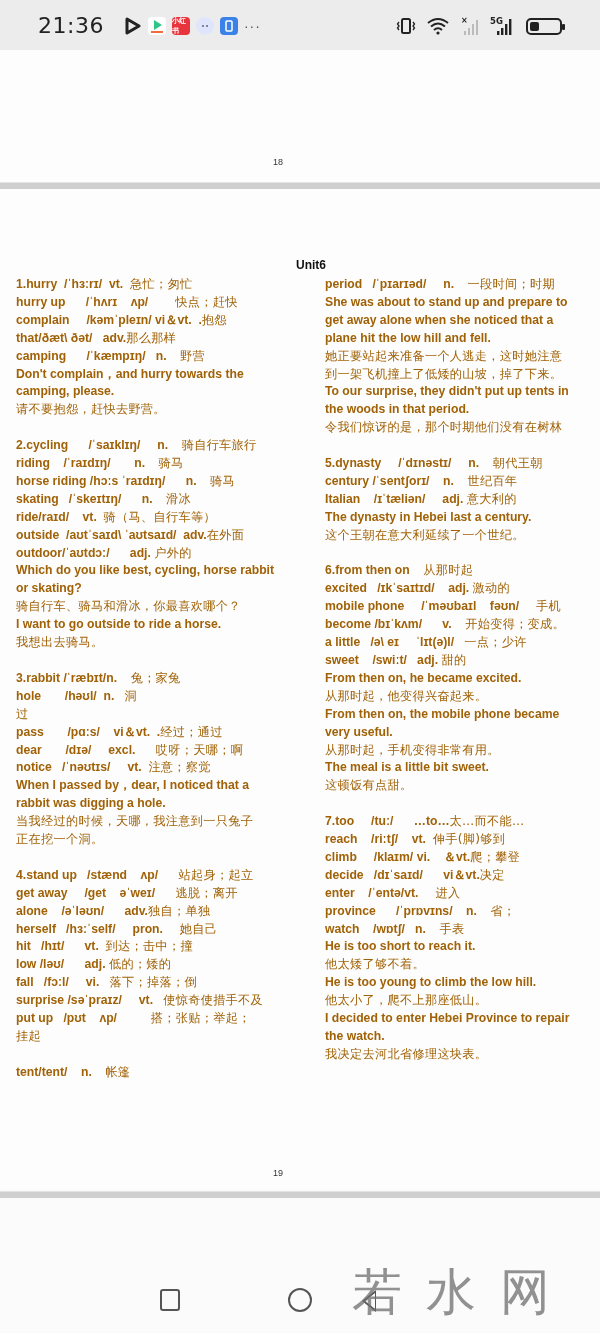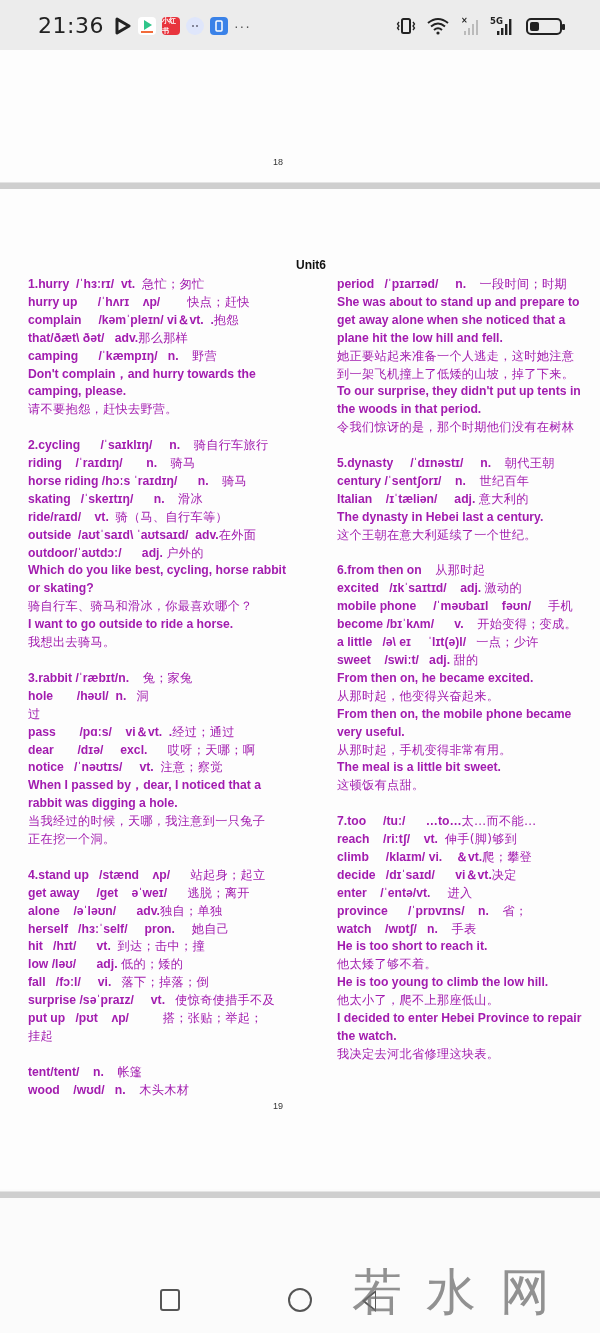--- a/index.html
+++ b/index.html
@@ -10,40 +10,40 @@
     color: #111;
     position: relative;
   }
   
   .status-bar {
     position: absolute; left: 0; top: 0; width: 600px; height: 50px;
     background: #ececec;
     display: flex; align-items: center;
   }
   .status-left { position: absolute; left: 38px; top: 13px; display: flex; align-items: center; gap: 6px; }
-  .clock { font-family: "DejaVu Sans", sans-serif; font-size: 22px; color: #222; letter-spacing: 0.5px; margin-right: 4px; }
+  .clock { font-family: "DejaVu Sans", sans-serif; font-size: 22px; color: #222; letter-spacing: 0.5px; margin-right: 14px; }
   .app-icon { width: 18px; height: 18px; border-radius: 4px; display: inline-flex; align-items: center; justify-content: center; font-size: 7px; color: #fff; font-weight: bold; }
   .ic-play { width: 18px; height: 18px; }
   .ic-video { background: #fff; }
   .ic-red { background: #e8343d; }
   .ic-ghost { background: #dfe6fb; border-radius: 9px; }
   .ic-blue { background: #3a82e8; }
   .more-dots { font-size: 14px; color: #555; letter-spacing: 1px; }
   .status-right { position: absolute; right: 38px; top: 15px; display: flex; align-items: center; gap: 10px; }
   .battery { width: 36px; height: 17px; border: 2px solid #222; border-radius: 5px; position: relative; box-sizing: border-box; }
   .battery::after { content: ""; position: absolute; right: -5px; top: 4px; width: 3px; height: 6px; background: #222; border-radius: 1px; }
   .battery-fill { position: absolute; left: 2px; top: 2px; width: 9px; height: 9px; background: #222; border-radius: 2px; }
 
   
   .page-gap-top { position: absolute; left: 0; top: 50px; width: 600px; height: 132px; background: #fdfdfd; }
   .page-number { position: absolute; width: 556px; text-align: center; font-size: 9px; color: #333; }
   .page-sep { position: absolute; left: 0; width: 600px; height: 6px; background: #cfcfcf; border-top: 1px solid #e4e4e4; border-bottom: 1px solid #e8e8e8; }
   .page { position: absolute; left: 0; top: 189px; width: 600px; height: 1000px; background: #fdfdfd; }
 
-  .col { position: absolute; font-size: 12.2px; line-height: 17.9px; font-weight: bold; color: #a21caf; margin-left: 12px; }
+  .col { position: absolute; font-size: 12.2px; line-height: 17.9px; font-weight: bold; color: #a16207; }
   .col-left { left: 16px; top: 276px; width: 270px; }
   .col-right { left: 325px; top: 276px; width: 270px; }
   .line { white-space: pre; }
   .zh { font-family: "DejaVu Sans", sans-serif; font-weight: normal; letter-spacing: 0.3px; }
   .spacer { height: 17.9px; }
   .unit-title { position: absolute; left: 296px; top: 258px; font-size: 12px; font-weight: bold; }
 
   
   .nav-bar { position: absolute; left: 0; top: 1198px; width: 600px; height: 135px; background: #fbfbfb; }
   .nav-btn { position: absolute; top: 1289px; }
@@ -161,21 +161,20 @@
     <div class="line"><span>alone    /əˈləʊn/      adv.</span><span class="zh">独自；单独</span></div>
     <div class="line"><span>herself   /hɜːˈself/     pron.     </span><span class="zh">她自己</span></div>
     <div class="line"><span>hit   /hɪt/      vt.  </span><span class="zh">到达；击中；撞</span></div>
     <div class="line"><span>low /ləʊ/      adj. </span><span class="zh">低的；矮的</span></div>
     <div class="line"><span>fall   /fɔːl/     vi.   </span><span class="zh">落下；掉落；倒</span></div>
     <div class="line"><span>surprise /səˈpraɪz/     vt.   </span><span class="zh">使惊奇使措手不及</span></div>
     <div class="line"><span>put up   /pʊt    ʌp/          </span><span class="zh">搭；张贴；举起；</span></div>
     <div class="line"><span></span><span class="zh">挂起</span></div>
     <div class="spacer"></div>
     <div class="line"><span>tent/tent/    n.    </span><span class="zh">帐篷</span></div>
-    <div class="line"><span>wood    /wʊd/   n.    </span><span class="zh">木头木材</span></div>
   </div>
 <div class="col col-right" id="col-right">
     <div class="line"><span>period   /ˈpɪarɪəd/     n.    </span><span class="zh">一段时间；时期</span></div>
     <div class="line"><span>She was about to stand up and prepare to</span><span class="zh"></span></div>
     <div class="line"><span>get away alone when she noticed that a</span><span class="zh"></span></div>
     <div class="line"><span>plane hit the low hill and fell.</span><span class="zh"></span></div>
     <div class="line"><span></span><span class="zh">她正要站起来准备一个人逃走，这时她注意</span></div>
     <div class="line"><span></span><span class="zh">到一架飞机撞上了低矮的山坡，掉了下来。</span></div>
     <div class="line"><span>To our surprise, they didn't put up tents in</span><span class="zh"></span></div>
     <div class="line"><span>the woods in that period.</span><span class="zh"></span></div>
@@ -210,21 +209,21 @@
     <div class="line"><span>watch    /wɒtʃ/   n.    </span><span class="zh">手表</span></div>
     <div class="line"><span>He is too short to reach it.</span><span class="zh"></span></div>
     <div class="line"><span></span><span class="zh">他太矮了够不着。</span></div>
     <div class="line"><span>He is too young to climb the low hill.</span><span class="zh"></span></div>
     <div class="line"><span></span><span class="zh">他太小了，爬不上那座低山。</span></div>
     <div class="line"><span>I decided to enter Hebei Province to repair</span><span class="zh"></span></div>
     <div class="line"><span>the watch.</span><span class="zh"></span></div>
     <div class="line"><span></span><span class="zh">我决定去河北省修理这块表。</span></div>
   </div>
 
-<div class="page-number" style="top:1101px;">19</div>
+<div class="page-number" style="top:1168px;">19</div>
 <div class="page-sep" style="top:1191px;"></div>
 
 <div class="nav-bar"></div>
 <div class="nav-btn nav-square"></div>
 <div class="nav-btn nav-circle"></div>
 <div class="nav-btn nav-back"></div>
 
 <div class="watermark">
   <span>若</span>
   <span>水</span>

